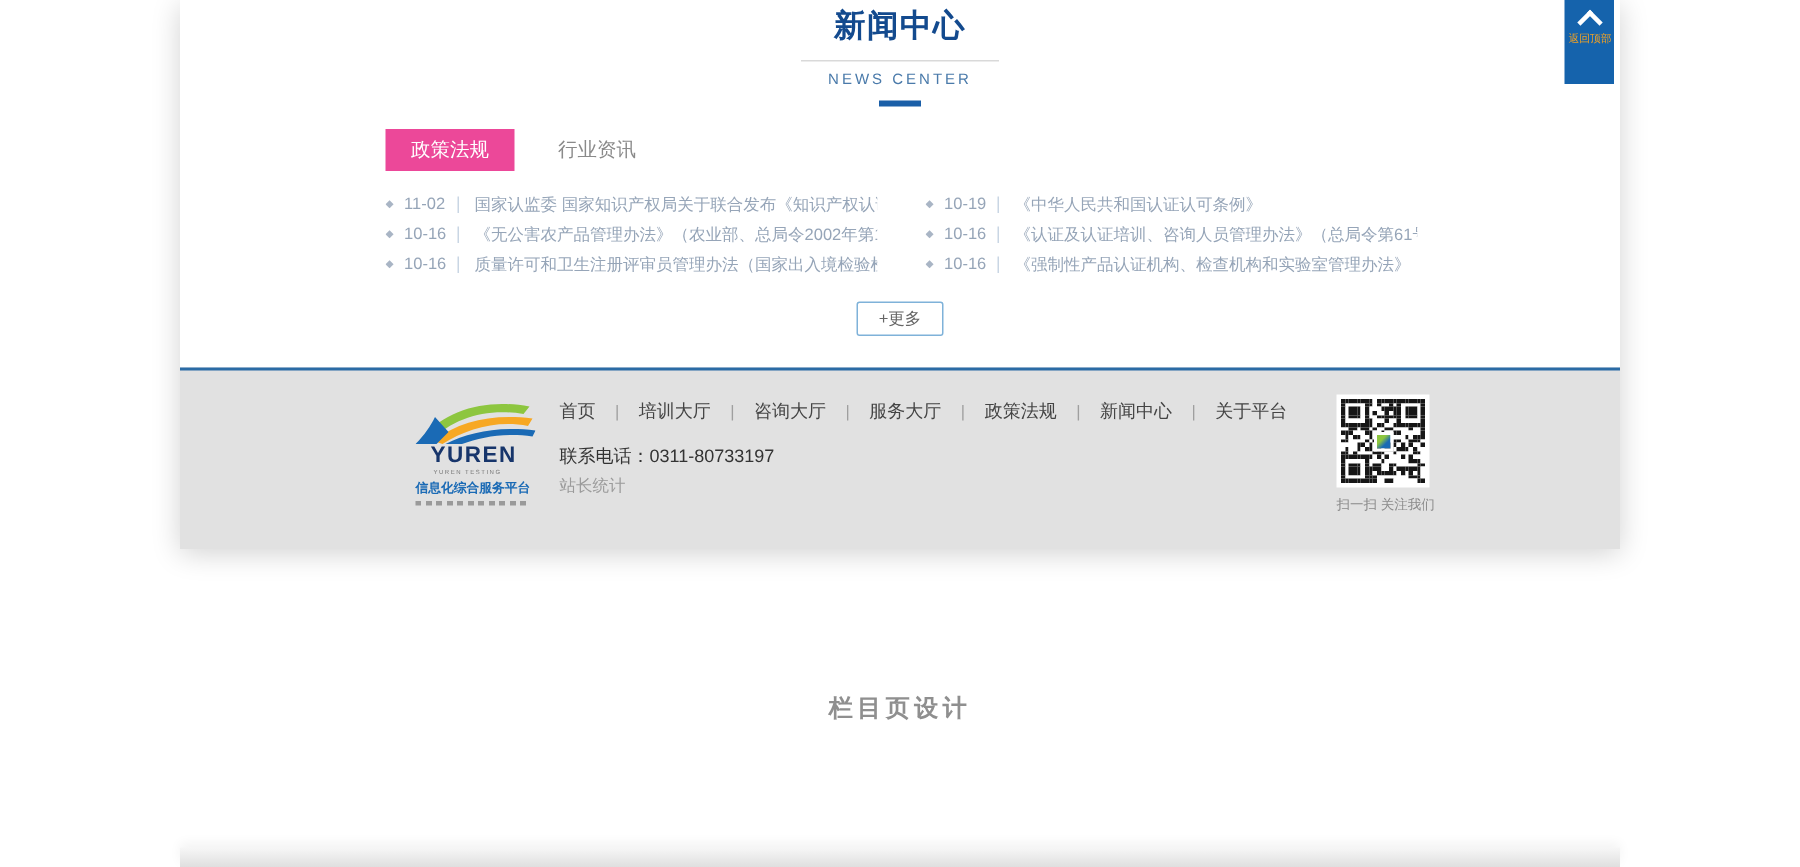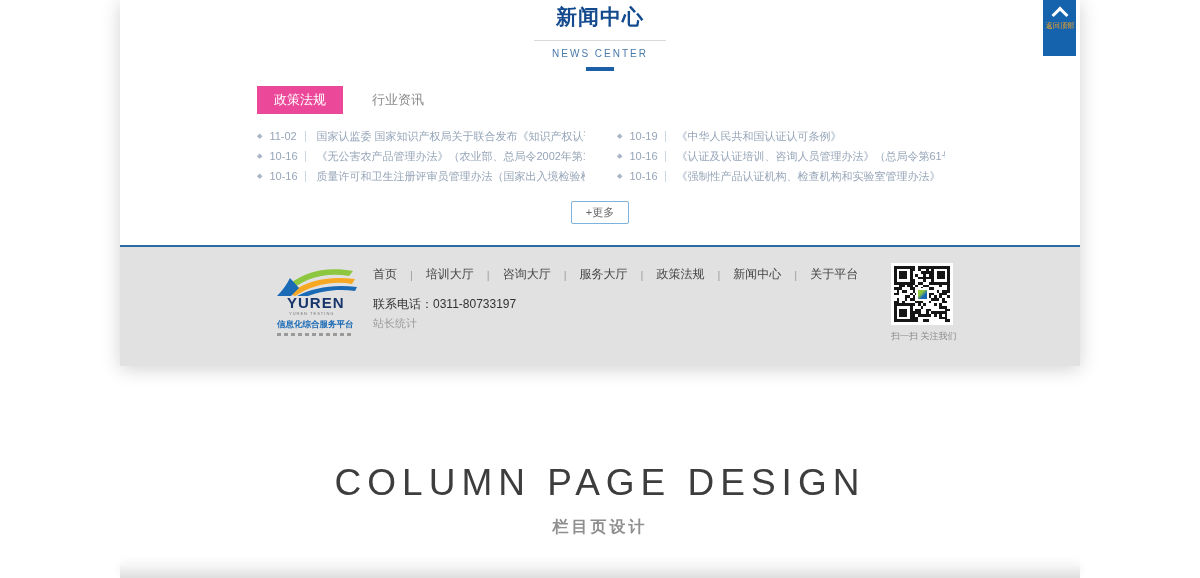--- a/index.html
+++ b/index.html
@@ -630,19 +630,18 @@
     </footer>
 
     <div class="back-top">
       <span class="chev"></span>
       <span class="back-top-label">返回顶部</span>
     </div>
 
   </div>
 
   <section class="banner">
-    <h1 class="banner-title">COLUMN PAGE DESIGN</h1>
     <div class="banner-sub">栏目页设计</div>
   </section>
 
   <div class="bottom-strip"></div>
 
 </div>
 
 </body></html>

